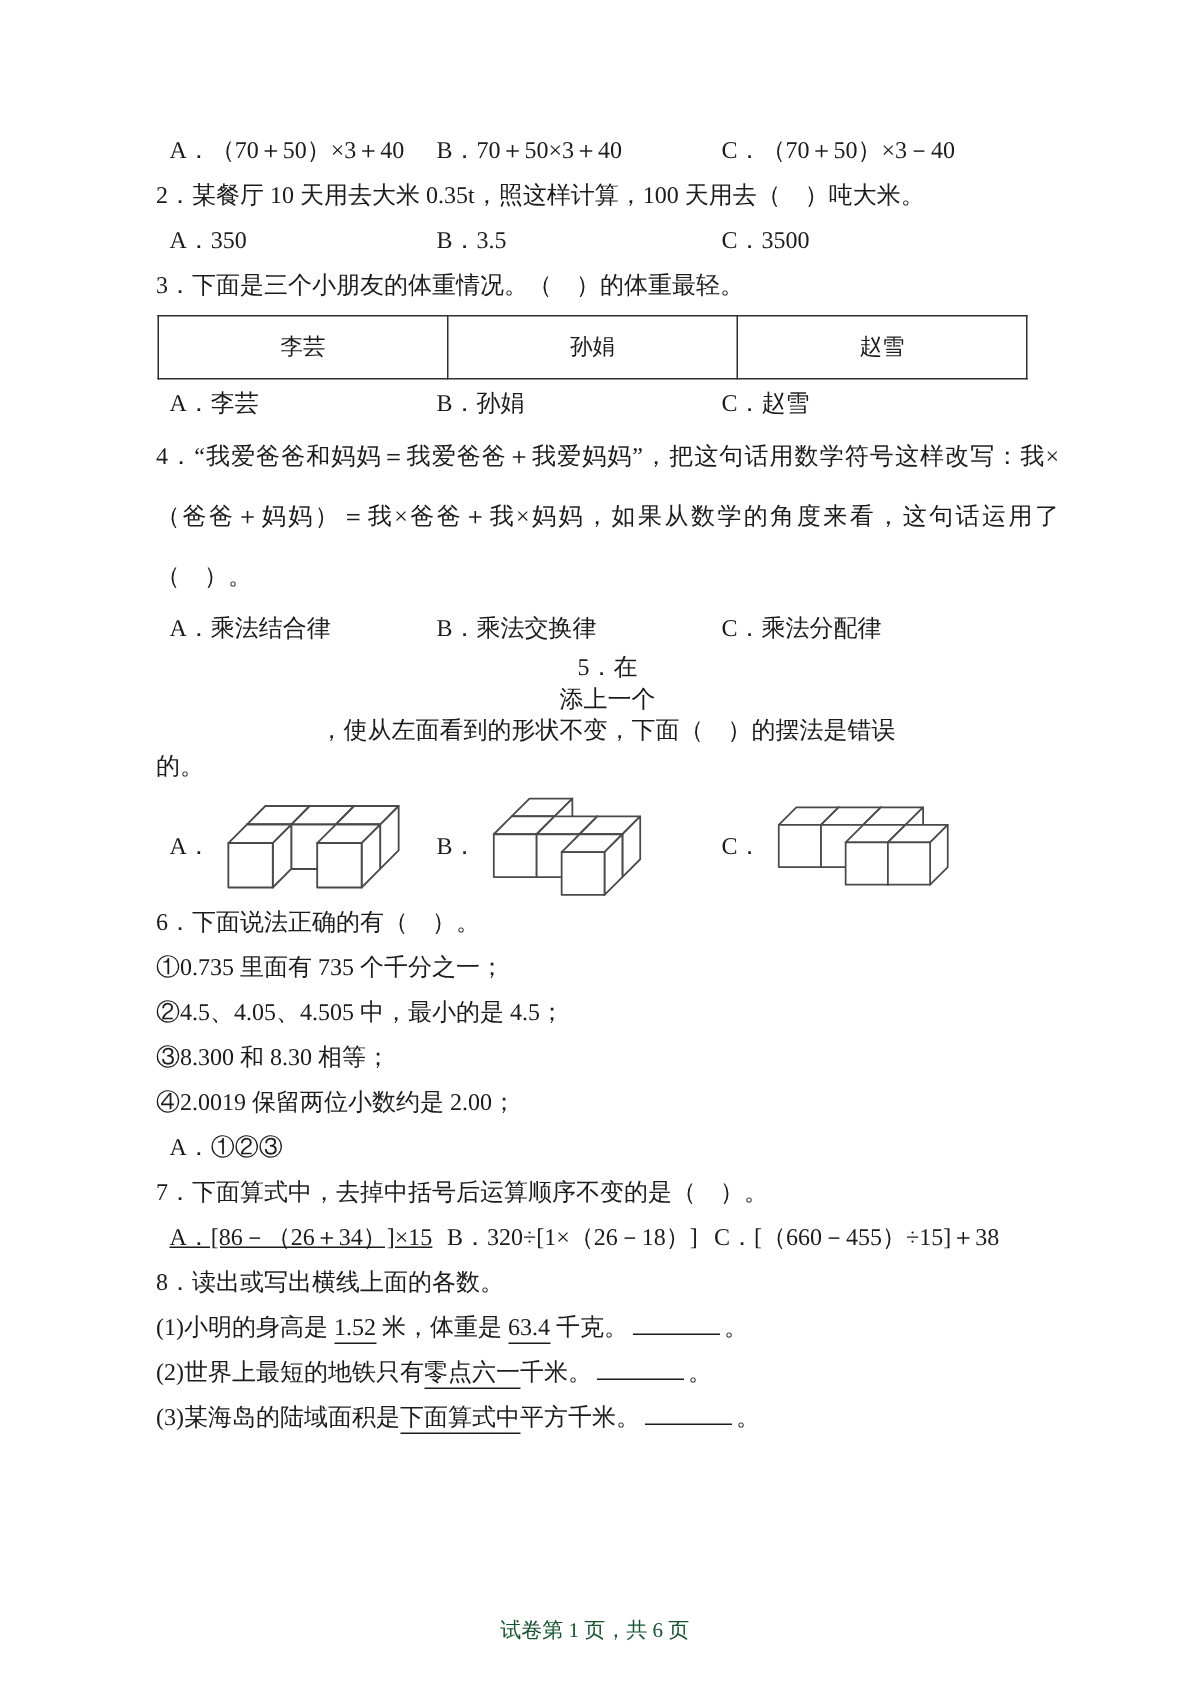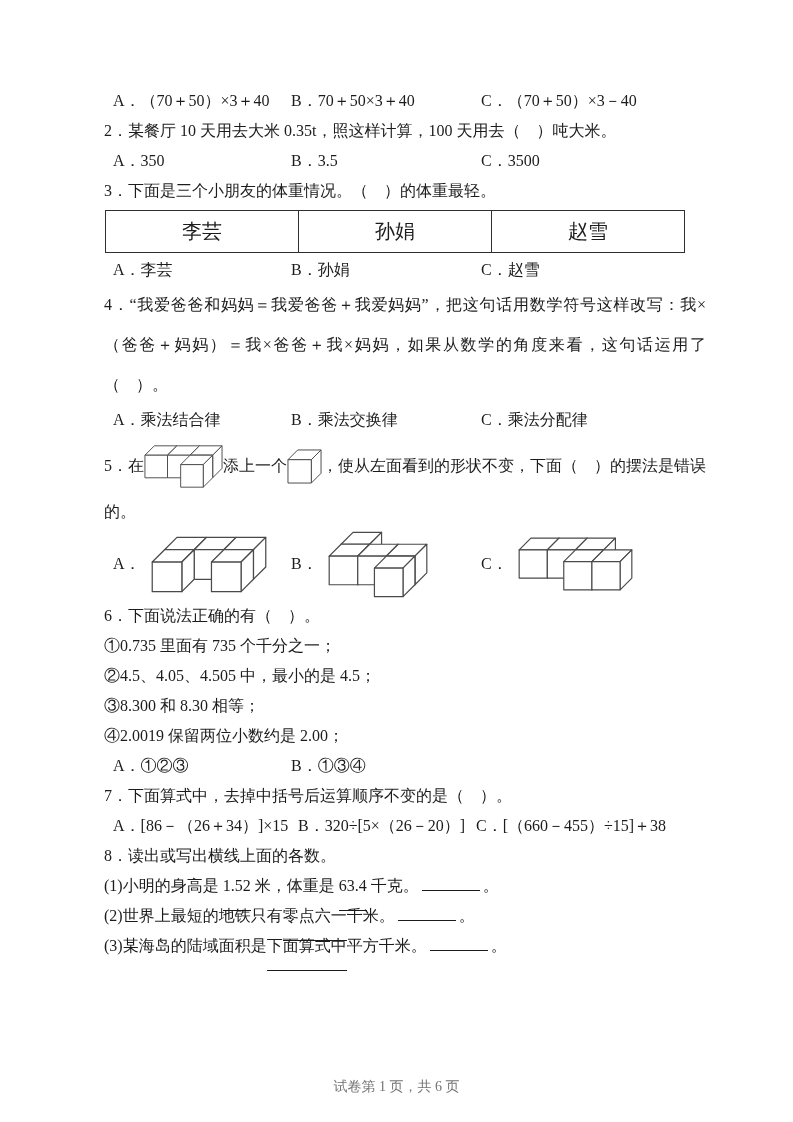--- a/index.html
+++ b/index.html
@@ -8,35 +8,35 @@
     font-family:"Liberation Serif","DejaVu Serif",serif;color:#1c1c1c;
   }
   .content{width:602px;margin-left:104px;padding-top:86px;font-size:16px;}
   p{margin:0;}
   .stem2{line-height:40px;text-align:justify;}
   .line{line-height:30px;}
   .opts{display:flex;line-height:30px;padding-left:9px;}
   .opts .c1{width:178px;flex-shrink:0;}
   .opts .c2{width:190px;flex-shrink:0;}
   .opts .c3{flex:1;}
-  .opts.narrow .c1{width:185px;}
+  .opts.narrow .c1{width:185px;text-decoration:underline;}
   .opts.narrow .c2{width:178px;}
   table.wtable{border-collapse:collapse;width:580px;margin:4px 0 2px 1px;table-layout:fixed;}
-  .wtable td{border:1px solid #2f2f2f;height:41px;text-align:center;font-size:20px;padding:0;}
-  .q5line{display:flex;align-items:center;height:62px;white-space:nowrap;}
+  .wtable td{border:1px solid #2f2f2f;height:41px;text-align:center;font-size:15px;padding:0;}
+  .q5line{display:flex;align-items:center;height:62px;white-space:nowrap;flex-direction:column;}
   .q5line .t{flex-shrink:0;}
   .figopts{display:flex;align-items:center;height:74px;padding-left:9px;}
   .figopts .g{display:flex;align-items:center;flex-shrink:0;}
   .figopts .g1{width:178px;}
   .figopts .g2{width:190px;}
   .figopts .fig{margin-left:10px;}
   .cubesvg{display:block;}
-  .u{border-bottom:1px solid #1c1c1c;padding-bottom:16px;}
+  .u{border-bottom:1px solid #1c1c1c;padding-bottom:1px;}
   .blank{display:inline-block;width:58px;height:15px;border-bottom:1px solid #1c1c1c;vertical-align:baseline;margin:0 3px;}
-  .footer{position:absolute;left:0;bottom:26px;width:793px;text-align:center;font-size:14px;color:#737373;}
+  .footer{position:absolute;left:0;bottom:26px;width:793px;text-align:center;font-size:14px;color:#14532d;}
 </style>
 </head>
 <body>
 
 <div class="content">
 
   <div class="opts">
     <span class="c1">A．（70＋50）×3＋40</span>
     <span class="c2">B．70＋50×3＋40</span>
     <span class="c3">C．（70＋50）×3－40</span>
@@ -160,27 +160,26 @@
     </div>
   </div>
 
   <p class="line">6．下面说法正确的有（　）。</p>
   <p class="line">①0.735 里面有 735 个千分之一；</p>
   <p class="line">②4.5、4.05、4.505 中，最小的是 4.5；</p>
   <p class="line">③8.300 和 8.30 相等；</p>
   <p class="line">④2.0019 保留两位小数约是 2.00；</p>
   <div class="opts">
     <span class="c1">A．①②③</span>
-    <span class="c2">B．①③④</span>
   </div>
 
   <p class="line">7．下面算式中，去掉中括号后运算顺序不变的是（　）。</p>
   <div class="opts narrow">
     <span class="c1">A．[86－（26＋34）]×15</span>
-    <span class="c2">B．320÷[5×（26－20）]</span>
+    <span class="c2">B．320÷[1×（26－18）]</span>
     <span class="c3">C．[（660－455）÷15]＋38</span>
   </div>
 
   <p class="line">8．读出或写出横线上面的各数。</p>
   <p class="line">
     <span>(1)小明的身高是 </span><span class="u">1.52</span><span> 米，体重是 </span><span class="u">63.4</span><span> 千克。</span><span class="blank"></span><span>。</span>
   </p>
   <p class="line">
     <span>(2)世界上最短的地铁只有</span><span class="u">零点六一</span><span>千米。</span><span class="blank"></span><span>。</span>
   </p>

